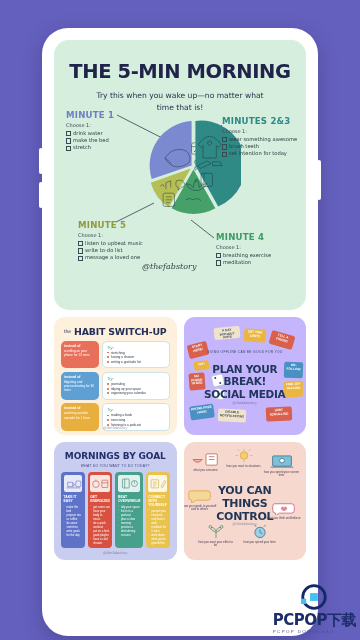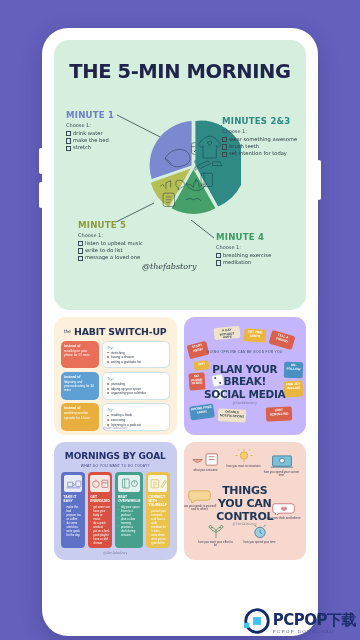--- a/index.html
+++ b/index.html
@@ -257,22 +257,23 @@
   }
   .tc-item { position: absolute; width: 36px; text-align: center; }
   .tc-item .tc-cap { font-size: 2.9px; color: #4a4257; line-height: 1.3; margin-top: 1.5px; }
   .tc-ico { height: 15px; position: relative; }
 
   
   #watermark {
     position: absolute;
     right: 4px; bottom: 6px;
     display: flex;
-    align-items: flex-end;
+    align-items: center;
     gap: 3px;
+    flex-direction: column;
   }
   #watermark-logo { width: 26px; height: 26px; }
   #watermark-textwrap { line-height: 1; }
   #watermark-title {
     font-family: "DejaVu Sans", sans-serif;
     font-weight: bold;
     font-size: 15px;
     color: #1b2d6b;
     letter-spacing: -.5px;
   }
@@ -290,20 +291,21 @@
 
   <div class="side-btn" id="volume-up-button"></div>
   <div class="side-btn" id="volume-down-button"></div>
   <div class="side-btn" id="power-button"></div>
 
   <div id="phone-screen">
 
     <div id="hero-card">
 
       <div id="hero-title">THE 5-MIN MORNING</div>
+      <div id="hero-subtitle">Try this when you wake up—no matter what time that is!</div>
 
       <svg id="leader-lines" viewBox="0 0 252 270">
         <path d="M63 75 L118 103" stroke="#33414c" stroke-width=".8" fill="none"></path>
         <path d="M168 85 L140 112" stroke="#33414c" stroke-width=".8" fill="none"></path>
         <path d="M62 182 L100 163" stroke="#33414c" stroke-width=".8" fill="none"></path>
         <path d="M160 198 L137 180" stroke="#33414c" stroke-width=".8" fill="none"></path>
       </svg>
 
       <div id="pie-wrap">
         <svg viewBox="0 0 100 100" width="95" height="95">
@@ -650,22 +652,22 @@
                   <circle cx="18" cy="9" r="5.5" fill="#9ecfe2"></circle>
                   <path d="M18 9 v-3 M18 9 l2.5 1.5"></path>
                   <path d="M14 3 l-2 -2 M22 3 l2 -2"></path>
                 </g>
               </svg>
           </div>
           <div class="tc-cap">how you spend your time</div>
         </div>
 
         <div id="tc-title">
+          <div>YOU CAN</div>
           <div>THINGS</div>
-          <div>YOU CAN</div>
           <div>CONTROL</div>
         </div>
         <div class="card-handle" style="bottom:34px">@thefabstory</div>
       </div>
 
     </div>
   </div>
 </div>
 
 <div id="watermark">

